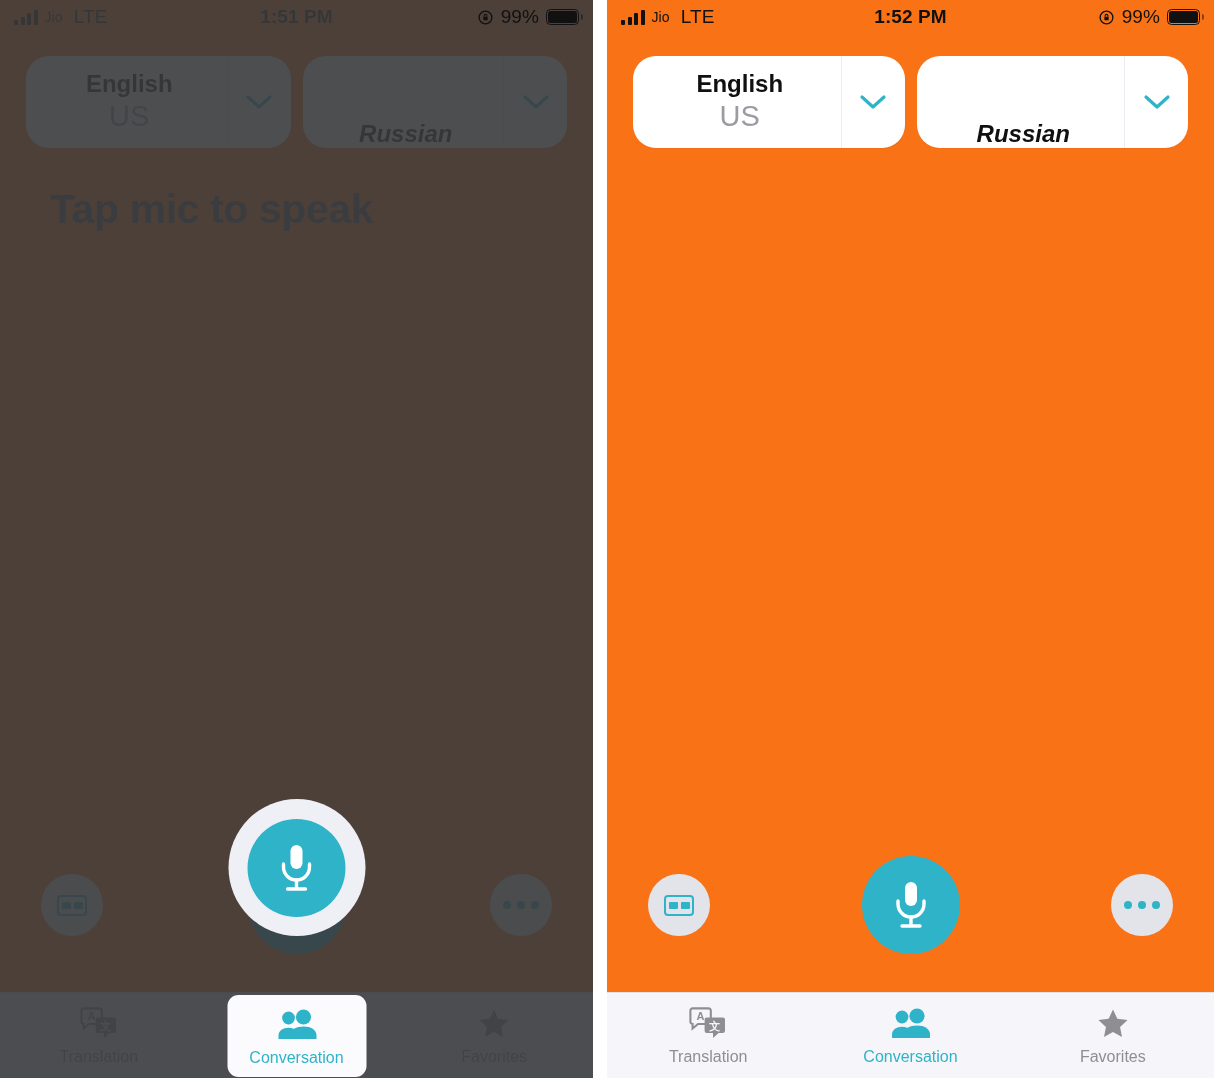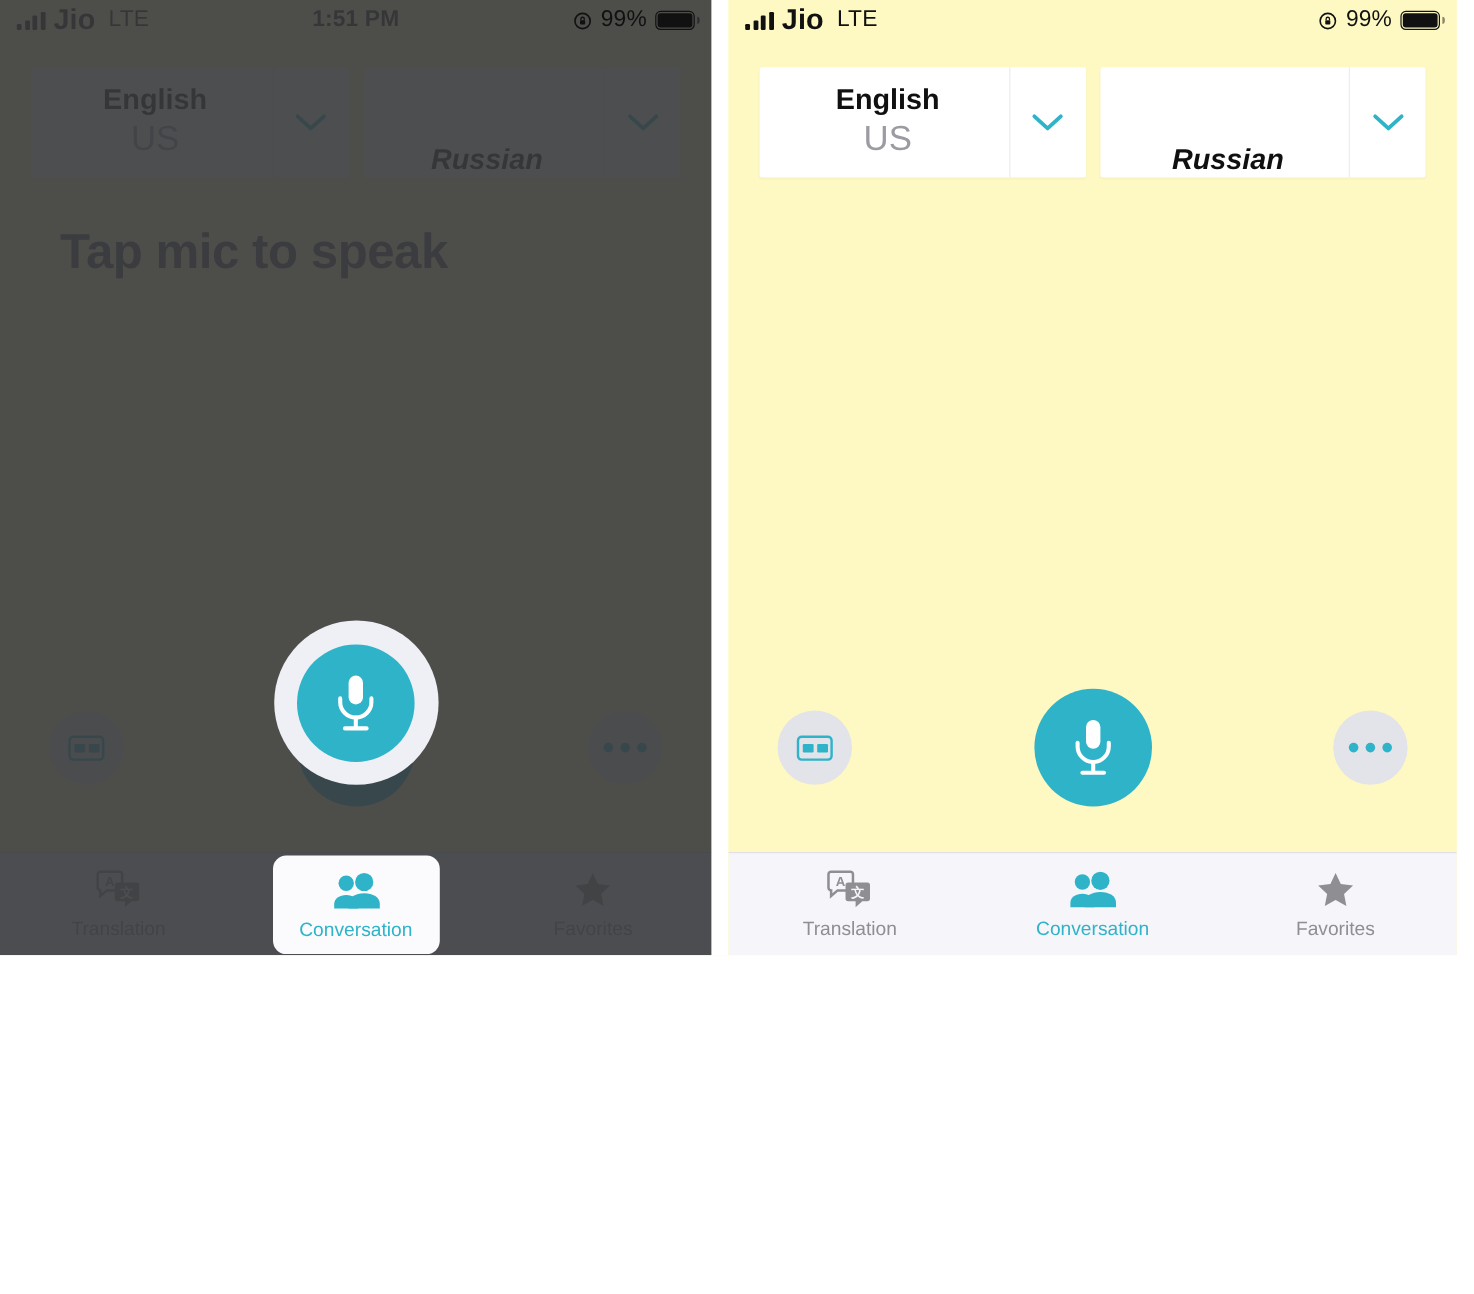--- a/index.html
+++ b/index.html
@@ -8,22 +8,22 @@
     background:#ffffff;
     font-family:"Liberation Sans", sans-serif;
     overflow:hidden;
   }
   .stage { position:relative; width:1228px; height:1078px; display:flex; }
 
   
   .phone {
     position:relative;
     width:607px;
-    height:796px;
-    background:#fef9c3;
+    height:1078px;
+    background:#f97316;
     overflow:hidden;
     flex:0 0 auto;
   }
   .phone.left  { width:607px; border-right:14px solid #ffffff; }
   .phone.right { width:607px; }
   .phone .screen { position:absolute; inset:0; }
 
   
   .statusbar {
     position:absolute; top:0; left:0; right:0; height:34px;
@@ -32,21 +32,21 @@
     font-size:19px; font-weight:bold; color:#111;
     letter-spacing:.1px;
   }
   .sb-left { display:flex; align-items:center; gap:7px; }
   .bars { display:flex; align-items:flex-end; gap:2.5px; height:15px; }
   .bars i { display:block; width:4px; background:#111; border-radius:1px; }
   .bars i:nth-child(1){ height:5px; }
   .bars i:nth-child(2){ height:8px; }
   .bars i:nth-child(3){ height:11.5px; }
   .bars i:nth-child(4){ height:15px; }
-  .carrier { font-weight:700; font-size:24px; }
+  .carrier { font-weight:400; font-size:14px; }
   .netmode { font-weight:400; font-size:19px; margin-left:4px; }
   .sb-center { position:absolute; left:0; right:0; text-align:center; font-size:19px; font-weight:bold; pointer-events:none;}
   .sb-right { margin-left:auto; display:flex; align-items:center; gap:7px; z-index:2;}
   .rotlock { width:17px; height:17px; position:relative; }
   .rotlock svg { display:block; }
   .batt-pct { font-size:19px; font-weight:400; }
   .battery { position:relative; width:33px; height:16px; }
   .battery .shell {
     position:absolute; inset:0;
     border:1.6px solid #111; border-radius:4.5px;
@@ -61,21 +61,21 @@
   }
 
   
   .langbar {
     position:absolute; top:56px; left:0; right:0;
     display:flex; gap:12px; padding:0 26px;
     height:92px;
   }
   .lang-pill {
     flex:1; display:flex; background:#ffffff;
-    border-radius:2px; overflow:hidden;
+    border-radius:23px; overflow:hidden;
     box-shadow:0 1px 2px rgba(0,0,0,0.04);
   }
   .lang-main {
     flex:1; display:flex; flex-direction:column;
     align-items:center; justify-content:center;
     padding-left:6px;
   }
   .lang-main.centered { justify-content:flex-end;font-style:italic; }
   .lang-name { font-size:24px; font-weight:bold; color:#101010; line-height:1.18; }
   .lang-sub  { font-size:29px; font-weight:400; color:#9b9ba1; line-height:1.2; }
@@ -323,20 +323,21 @@
         <div class="sb-left">
           <span class="bars">
               <i></i>
               <i></i>
               <i></i>
               <i></i>
             </span>
           <span class="carrier">Jio</span>
           <span class="netmode">LTE</span>
         </div>
+        <div class="sb-center">1:52 PM</div>
         <div class="sb-right">
           <span class="rotlock">
             <svg width="17" height="17" viewBox="0 0 24 24" fill="none" stroke="#111" stroke-width="1.9">
               <circle cx="12" cy="12" r="9"></circle>
               <rect x="9" y="11" width="6" height="5" rx="1" fill="#111" stroke="none"></rect>
               <path d="M10 11V9.6a2 2 0 0 1 4 0V11" stroke-width="1.5"></path>
             </svg>
           </span>
           <span class="batt-pct">99%</span>
           <span class="battery">

